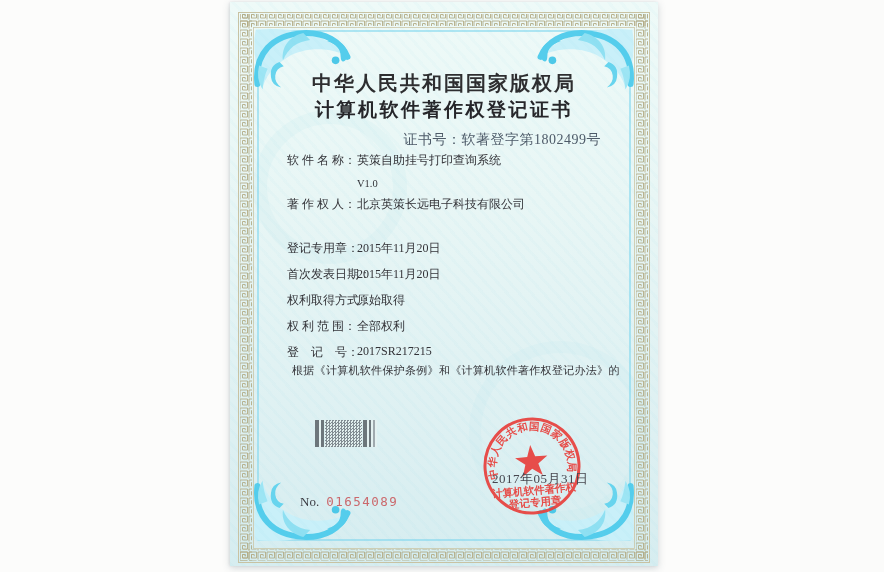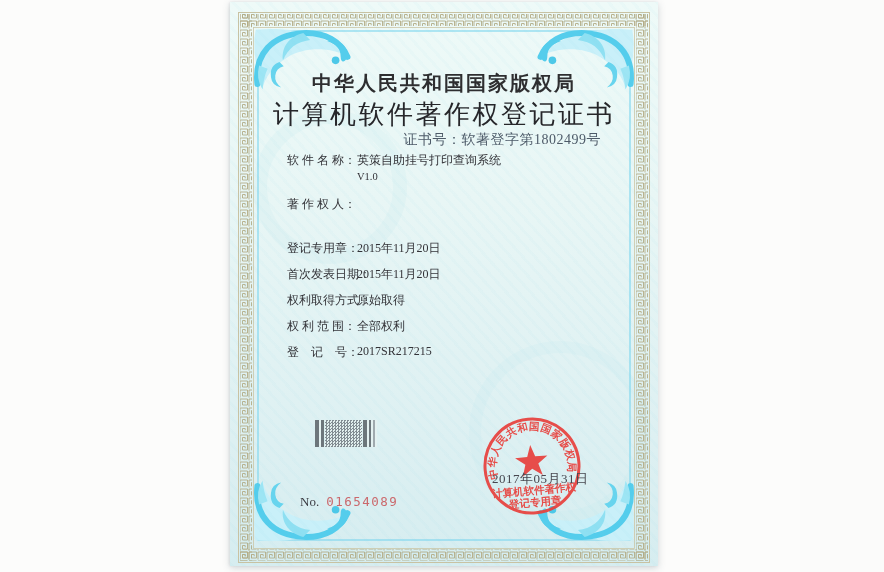--- a/index.html
+++ b/index.html
@@ -7,21 +7,21 @@
          font-family:"Liberation Serif","DejaVu Serif",serif;background:#fcfcfb;}
   .paper{position:absolute;left:230px;top:2px;width:428px;height:564px;
          background:linear-gradient(180deg,#eefaf8 0%,#e8f6f5 35%,#ddf0f2 78%,#d6edf0 100%);
          box-shadow:0 2px 7px rgba(80,100,110,.25), -1px 0 2px rgba(120,140,150,.12);}
   .texture{position:absolute;inset:0;pointer-events:none;
          background:repeating-linear-gradient(48deg,rgba(120,205,225,.045) 0 3px,rgba(255,255,255,0) 3px 9px);}
   .deco{position:absolute;inset:0;}
   .abs{position:absolute;white-space:pre;}
   .issuer{top:68px;left:0;right:0;text-align:center;font-size:20px;font-weight:bold;
           letter-spacing:2px;color:#2e2e30;}
-  .ctitle{top:95px;left:0;right:0;text-align:center;font-size:26px;font-weight:normal;
+  .ctitle{top:95px;left:0;right:0;text-align:center;font-size:19px;font-weight:bold;
           letter-spacing:2.5px;color:#26262a;}
   .certno{top:129px;right:57px;font-size:14px;color:#4d5a68;letter-spacing:.5px;}
   .row{position:absolute;left:57px;display:flex;white-space:pre;font-size:12px;color:#333338;}
   .lab{display:inline-block;width:70px;white-space:pre;}
   .val{white-space:pre;text-align:right;}
   .stmt{font-size:11px;color:#333338;letter-spacing:.3px;}
   .barcode{left:85px;top:418px;width:62px;height:27px;display:flex;opacity:.88;}
   .bc-left{width:9px;height:100%;
      background:linear-gradient(90deg,#5e666b 0 4.5px,#e6f2f1 4.5px 6px,#5e666b 6px 9px);}
   .bc-mid{flex:1;height:100%;margin:0 1px;
@@ -79,24 +79,25 @@
     <div class="texture"></div>
 
     <div class="abs issuer">中华人民共和国国家版权局</div>
     <div class="abs ctitle">计算机软件著作权登记证书</div>
     <div class="abs certno"><span>证书号：</span><span>软著登字第1802499号</span></div>
 
     <div class="row" style="top:150px">
       <span class="lab">软 件 名 称：</span>
       <span class="val">英策自助挂号打印查询系统</span>
     </div>
-    <div class="abs val" style="left:127px;top:169px;font-size:10.5px;color:#333338">V1.0</div>
+    <div class="abs val" style="left:127px;top:176px;font-size:10.5px;color:#333338">V1.0</div>
 
     <div class="row" style="top:194px">
       <span class="lab">著 作 权 人：</span>
+      <span class="val">北京英策长远电子科技有限公司</span>
     </div>
 
     <div class="row" style="top:238px">
       <span class="lab">登记专用章：</span>
       <span class="val">2015年11月20日</span>
     </div>
 
     <div class="row" style="top:264px">
       <span class="lab">首次发表日期：</span>
       <span class="val">2015年11月20日</span>
@@ -110,20 +111,21 @@
     <div class="row" style="top:316px">
       <span class="lab">权 利 范 围：</span>
       <span class="val">全部权利</span>
     </div>
 
     <div class="row" style="top:342px">
       <span class="lab">登　记　号：</span>
       <span class="val">2017SR217215</span>
     </div>
 
+    <div class="abs stmt" style="left:62px;top:361px">根据《计算机软件保护条例》和《计算机软件著作权登记办法》的</div>
 
     <div class="abs barcode">
       <div class="bc-left"></div>
       <div class="bc-mid"></div>
       <div class="bc-right"></div>
     </div>
 
     <svg class="abs stamp" viewBox="0 0 120 120">
       <defs>
         <path id="sealArc" d="M27.4,75.2 A36,36 0 1 1 92.6,75.2" fill="none"></path>

